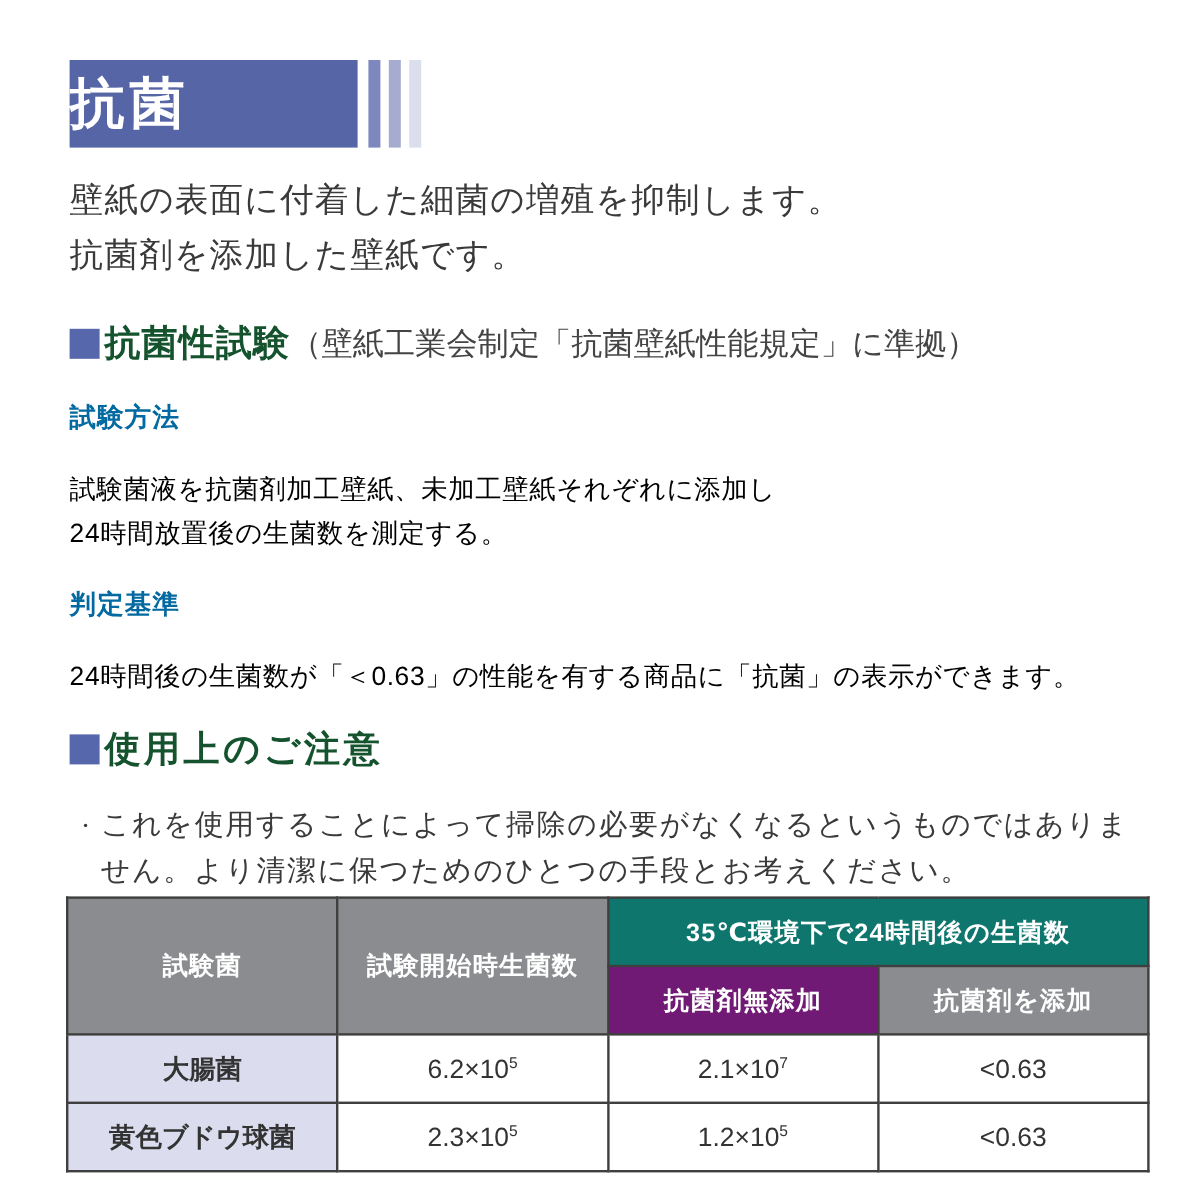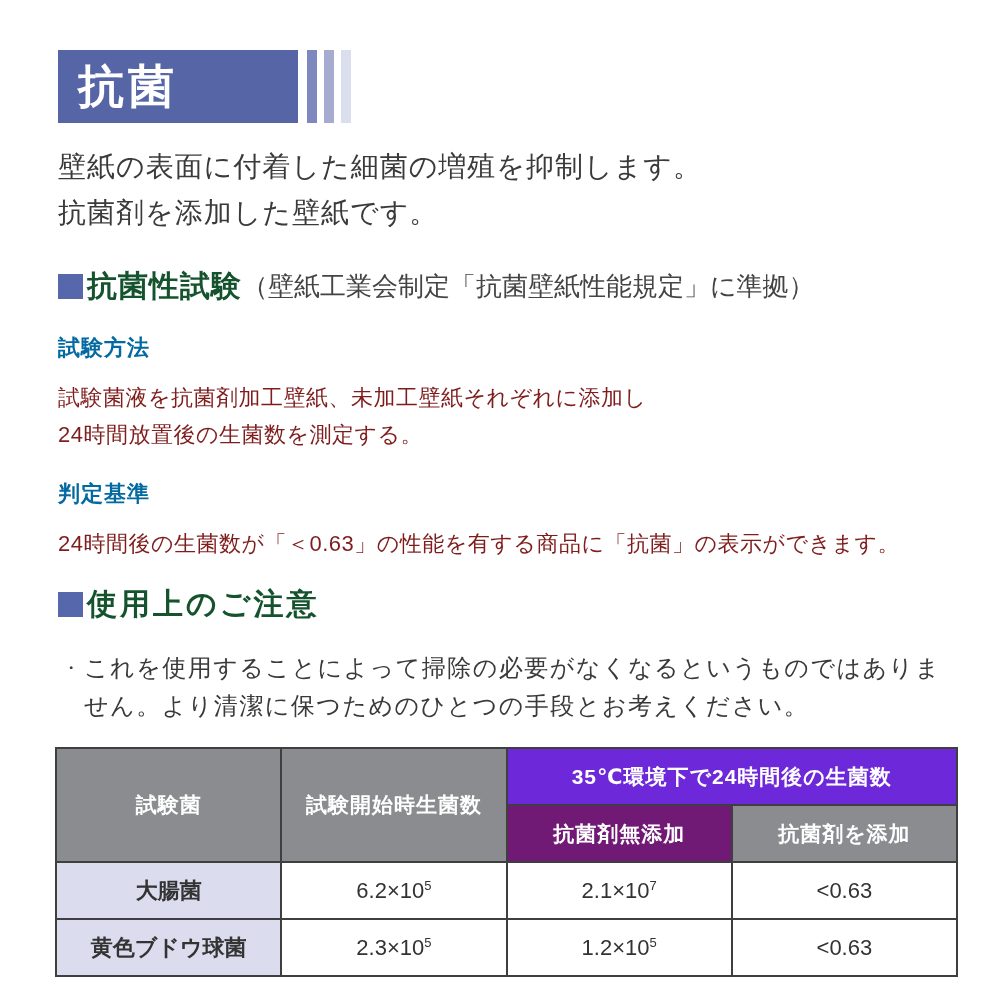--- a/index.html
+++ b/index.html
@@ -10,38 +10,37 @@
     color: #3a3a3a;
     overflow: hidden;
   }
   .page { position: relative; width: 1000px; height: 1000px; padding: 50px 40px 0 58px; }
 
   
   .banner-row { display: flex; align-items: stretch; height: 73px; }
   .banner-block {
     width: 240px; height: 73px;
     display: flex; align-items: center;
-    padding-left: 20px;
     color: #ffffff; font-size: 46px; font-weight: bold; letter-spacing: 4px;
   }
   .banner-stripes { display: flex; margin-left: 9px; }
   .stripe { width: 10px; height: 73px; margin-right: 7px; }
 
   
   .intro { margin-top: 21px; font-size: 28px; line-height: 46px; letter-spacing: 1px; color: #3a3a3a; }
 
   
   .section-heading { display: flex; align-items: center; margin-top: 30px; }
   .sq { width: 25px; height: 25px; flex: 0 0 auto; margin-right: 4px; }
   .section-heading .title { font-size: 30px; font-weight: bold; color: #14532d; letter-spacing: 1px; }
   .section-heading .note { font-size: 26px; font-weight: normal; color: #444; letter-spacing: 0px; }
 
   
   .sub-title { margin-top: 26px; font-size: 22px; font-weight: bold; color: #0369a1; letter-spacing: 1px; }
-  .sub-body { margin-top: 16px; font-size: 22px; line-height: 37px; color: #7f1d1d; letter-spacing: 0.5px; }
+  .sub-body { margin-top: 26px; font-size: 22px; line-height: 37px; color: #000000; letter-spacing: 0.5px; }
 
   
   .bullets { margin-top: 24px; }
   .bullet { display: flex; margin-bottom: 18px; font-size: 24px; line-height: 38px; letter-spacing: 1.5px; color: #3a3a3a; }
   .bullet .mark { flex: 0 0 26px; font-size: 18px; line-height: 38px; text-align: left; padding-left: 4px; }
   .bullet .txt { flex: 1; max-width: 870px; }
 
   
   .result-table {
     position: absolute; left: 55px; top: 747px;
@@ -110,21 +109,21 @@
       <span class="mark">・</span>
       <span class="txt">抗菌効果は、壁紙に付着した細菌の増殖を抑制するものであり、感染を直接防止するものではありません。</span>
     </div>
   </div>
 
   <table class="result-table">
     <tbody>
         <tr class="row-h">
       <th rowspan="2" class="hdr" style="background: rgb(138, 140, 143); margin-left: 24px;">試験菌</th>
       <th rowspan="2" class="hdr" style="background: rgb(138, 140, 143);">試験開始時生菌数</th>
-      <th colspan="2" class="hdr" style="background: #6d28d9;">35℃環境下で24時間後の生菌数</th>
+      <th colspan="2" class="hdr" style="background: #0f766e;">35℃環境下で24時間後の生菌数</th>
     </tr>
     <tr class="row-h">
       <th class="hdr" style="background: #701a75;">抗菌剤無添加</th>
       <th class="hdr" style="background: rgb(138, 140, 143);">抗菌剤を添加</th>
     </tr>
     <tr>
       <td class="name-cell" style="background: rgb(219, 221, 238);">大腸菌</td>
       <td><span>6.2×10</span><sup>5</sup></td>
       <td><span>2.1×10</span><sup>7</sup></td>
       <td>&lt;0.63</td>

